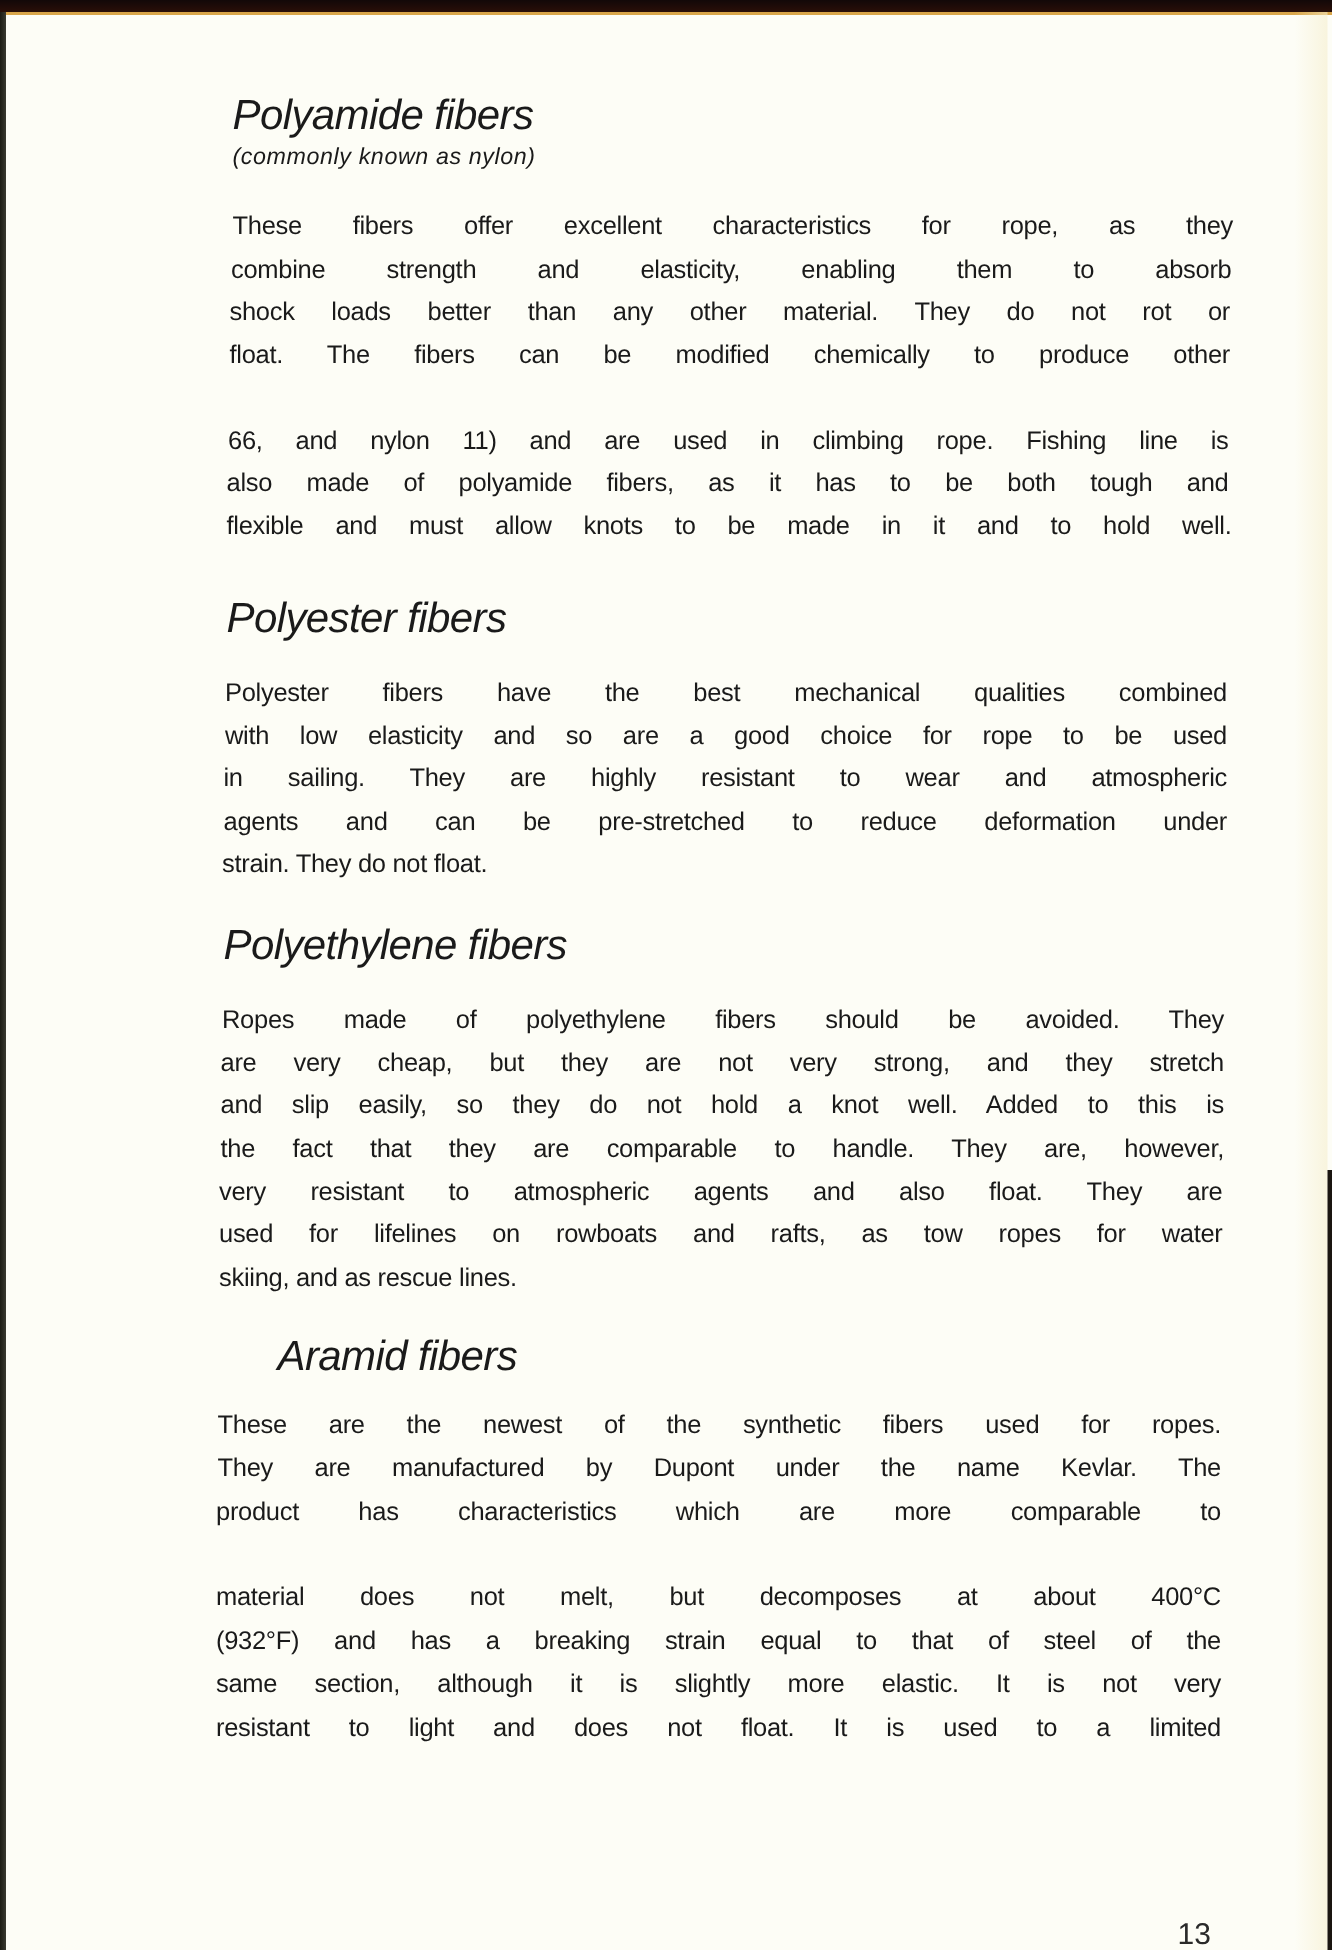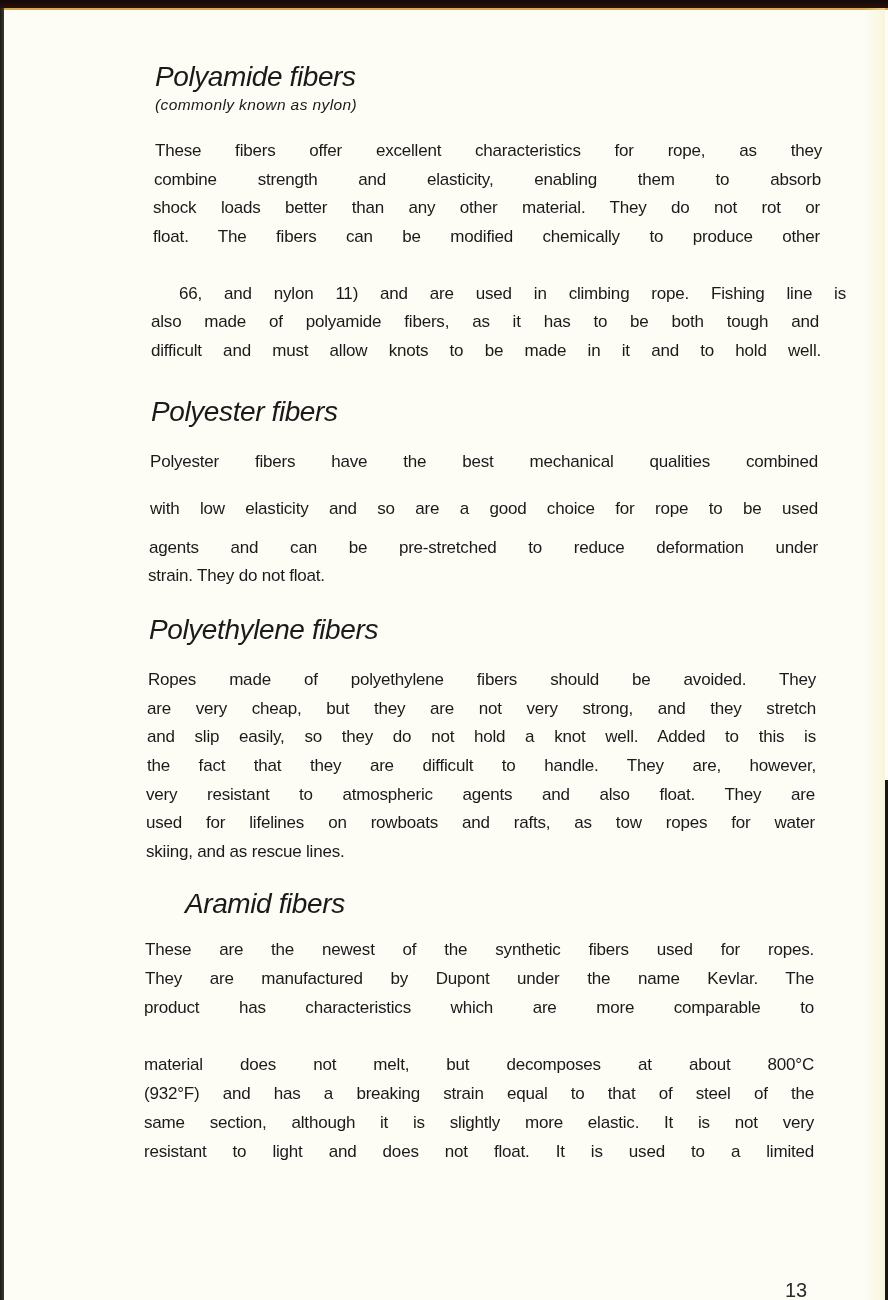--- a/index.html
+++ b/index.html
@@ -85,45 +85,46 @@
   <div class="right-shade"></div>
   <div class="right-edge"></div>
 
   <div class="heading" style="left:155px; top:64px;">Polyamide fibers</div>
   <div class="subheading" style="left:155px; top:95px;">(commonly known as nylon)</div>
 
   <div class="line" style="left:155px; top:137px; width:667px;">These fibers offer excellent characteristics for rope, as they</div>
   <div class="line" style="left:154px; top:166px; width:667px;">combine strength and elasticity, enabling them to absorb</div>
   <div class="line" style="left:153px; top:194px; width:667px;">shock loads better than any other material. They do not rot or</div>
   <div class="line" style="left:153px; top:223px; width:667px;">float. The fibers can be modified chemically to produce other</div>
-  <div class="line" style="left:152px; top:280px; width:667px;margin-left:27px;">66, and nylon 11) and are used in climbing rope. Fishing line is</div>
+  <div class="line" style="left:152px; top:280px; width:667px;">66, and nylon 11) and are used in climbing rope. Fishing line is</div>
   <div class="line" style="left:151px; top:308px; width:668px;">also made of polyamide fibers, as it has to be both tough and</div>
-  <div class="line" style="left:151px; top:337px; width:670px;">difficult and must allow knots to be made in it and to hold well.</div>
+  <div class="line" style="left:151px; top:337px; width:670px;">flexible and must allow knots to be made in it and to hold well.</div>
 
   <div class="heading" style="left:151px; top:399px;">Polyester fibers</div>
 
   <div class="line" style="left:150px; top:448px; width:668px;">Polyester fibers have the best mechanical qualities combined</div>
-  <div class="line" style="left:150px; top:495px; width:668px;">with low elasticity and so are a good choice for rope to be used</div>
+  <div class="line" style="left:150px; top:477px; width:668px;">with low elasticity and so are a good choice for rope to be used</div>
+  <div class="line" style="left:149px; top:505px; width:669px;">in sailing. They are highly resistant to wear and atmospheric</div>
   <div class="line" style="left:149px; top:534px; width:669px;">agents and can be pre-stretched to reduce deformation under</div>
   <div class="line" style="left:148px; top:562px; text-align:left; text-align-last:left;">strain. They do not float.</div>
 
   <div class="heading" style="left:149px; top:617px;">Polyethylene fibers</div>
 
   <div class="line" style="left:148px; top:666px; width:668px;">Ropes made of polyethylene fibers should be avoided. They</div>
   <div class="line" style="left:147px; top:695px; width:669px;">are very cheap, but they are not very strong, and they stretch</div>
   <div class="line" style="left:147px; top:723px; width:669px;">and slip easily, so they do not hold a knot well. Added to this is</div>
-  <div class="line" style="left:147px; top:752px; width:669px;">the fact that they are difficult to handle. They are, however,</div>
+  <div class="line" style="left:147px; top:752px; width:669px;">the fact that they are comparable to handle. They are, however,</div>
   <div class="line" style="left:146px; top:809px; width:669px;">used for lifelines on rowboats and rafts, as tow ropes for water</div>
   <div class="line" style="left:146px; top:781px; width:669px;">very resistant to atmospheric agents and also float. They are</div>
   <div class="line" style="left:146px; top:838px; text-align:right; text-align-last:left;">skiing, and as rescue lines.</div>
 
   <div class="heading" style="left:145px; top:891px;margin-left:40px;">Aramid fibers</div>
 
   <div class="line" style="left:145px; top:936px; width:669px;">These are the newest of the synthetic fibers used for ropes.</div>
   <div class="line" style="left:145px; top:965px; width:669px;">They are manufactured by Dupont under the name Kevlar. The</div>
   <div class="line" style="left:144px; top:994px; width:670px;">product has characteristics which are more comparable to</div>
-  <div class="line" style="left:144px; top:1051px; width:670px;">material does not melt, but decomposes at about 800°C</div>
+  <div class="line" style="left:144px; top:1051px; width:670px;">material does not melt, but decomposes at about 400°C</div>
   <div class="line" style="left:144px; top:1080px; width:670px;">(932°F) and has a breaking strain equal to that of steel of the</div>
   <div class="line" style="left:144px; top:1109px; width:670px;">same section, although it is slightly more elastic. It is not very</div>
   <div class="line" style="left:144px; top:1138px; width:670px;">resistant to light and does not float. It is used to a limited</div>
 
   <div class="page-number" style="left:785px; top:1278px;">13</div>
 </div>
 
 </body></html>

